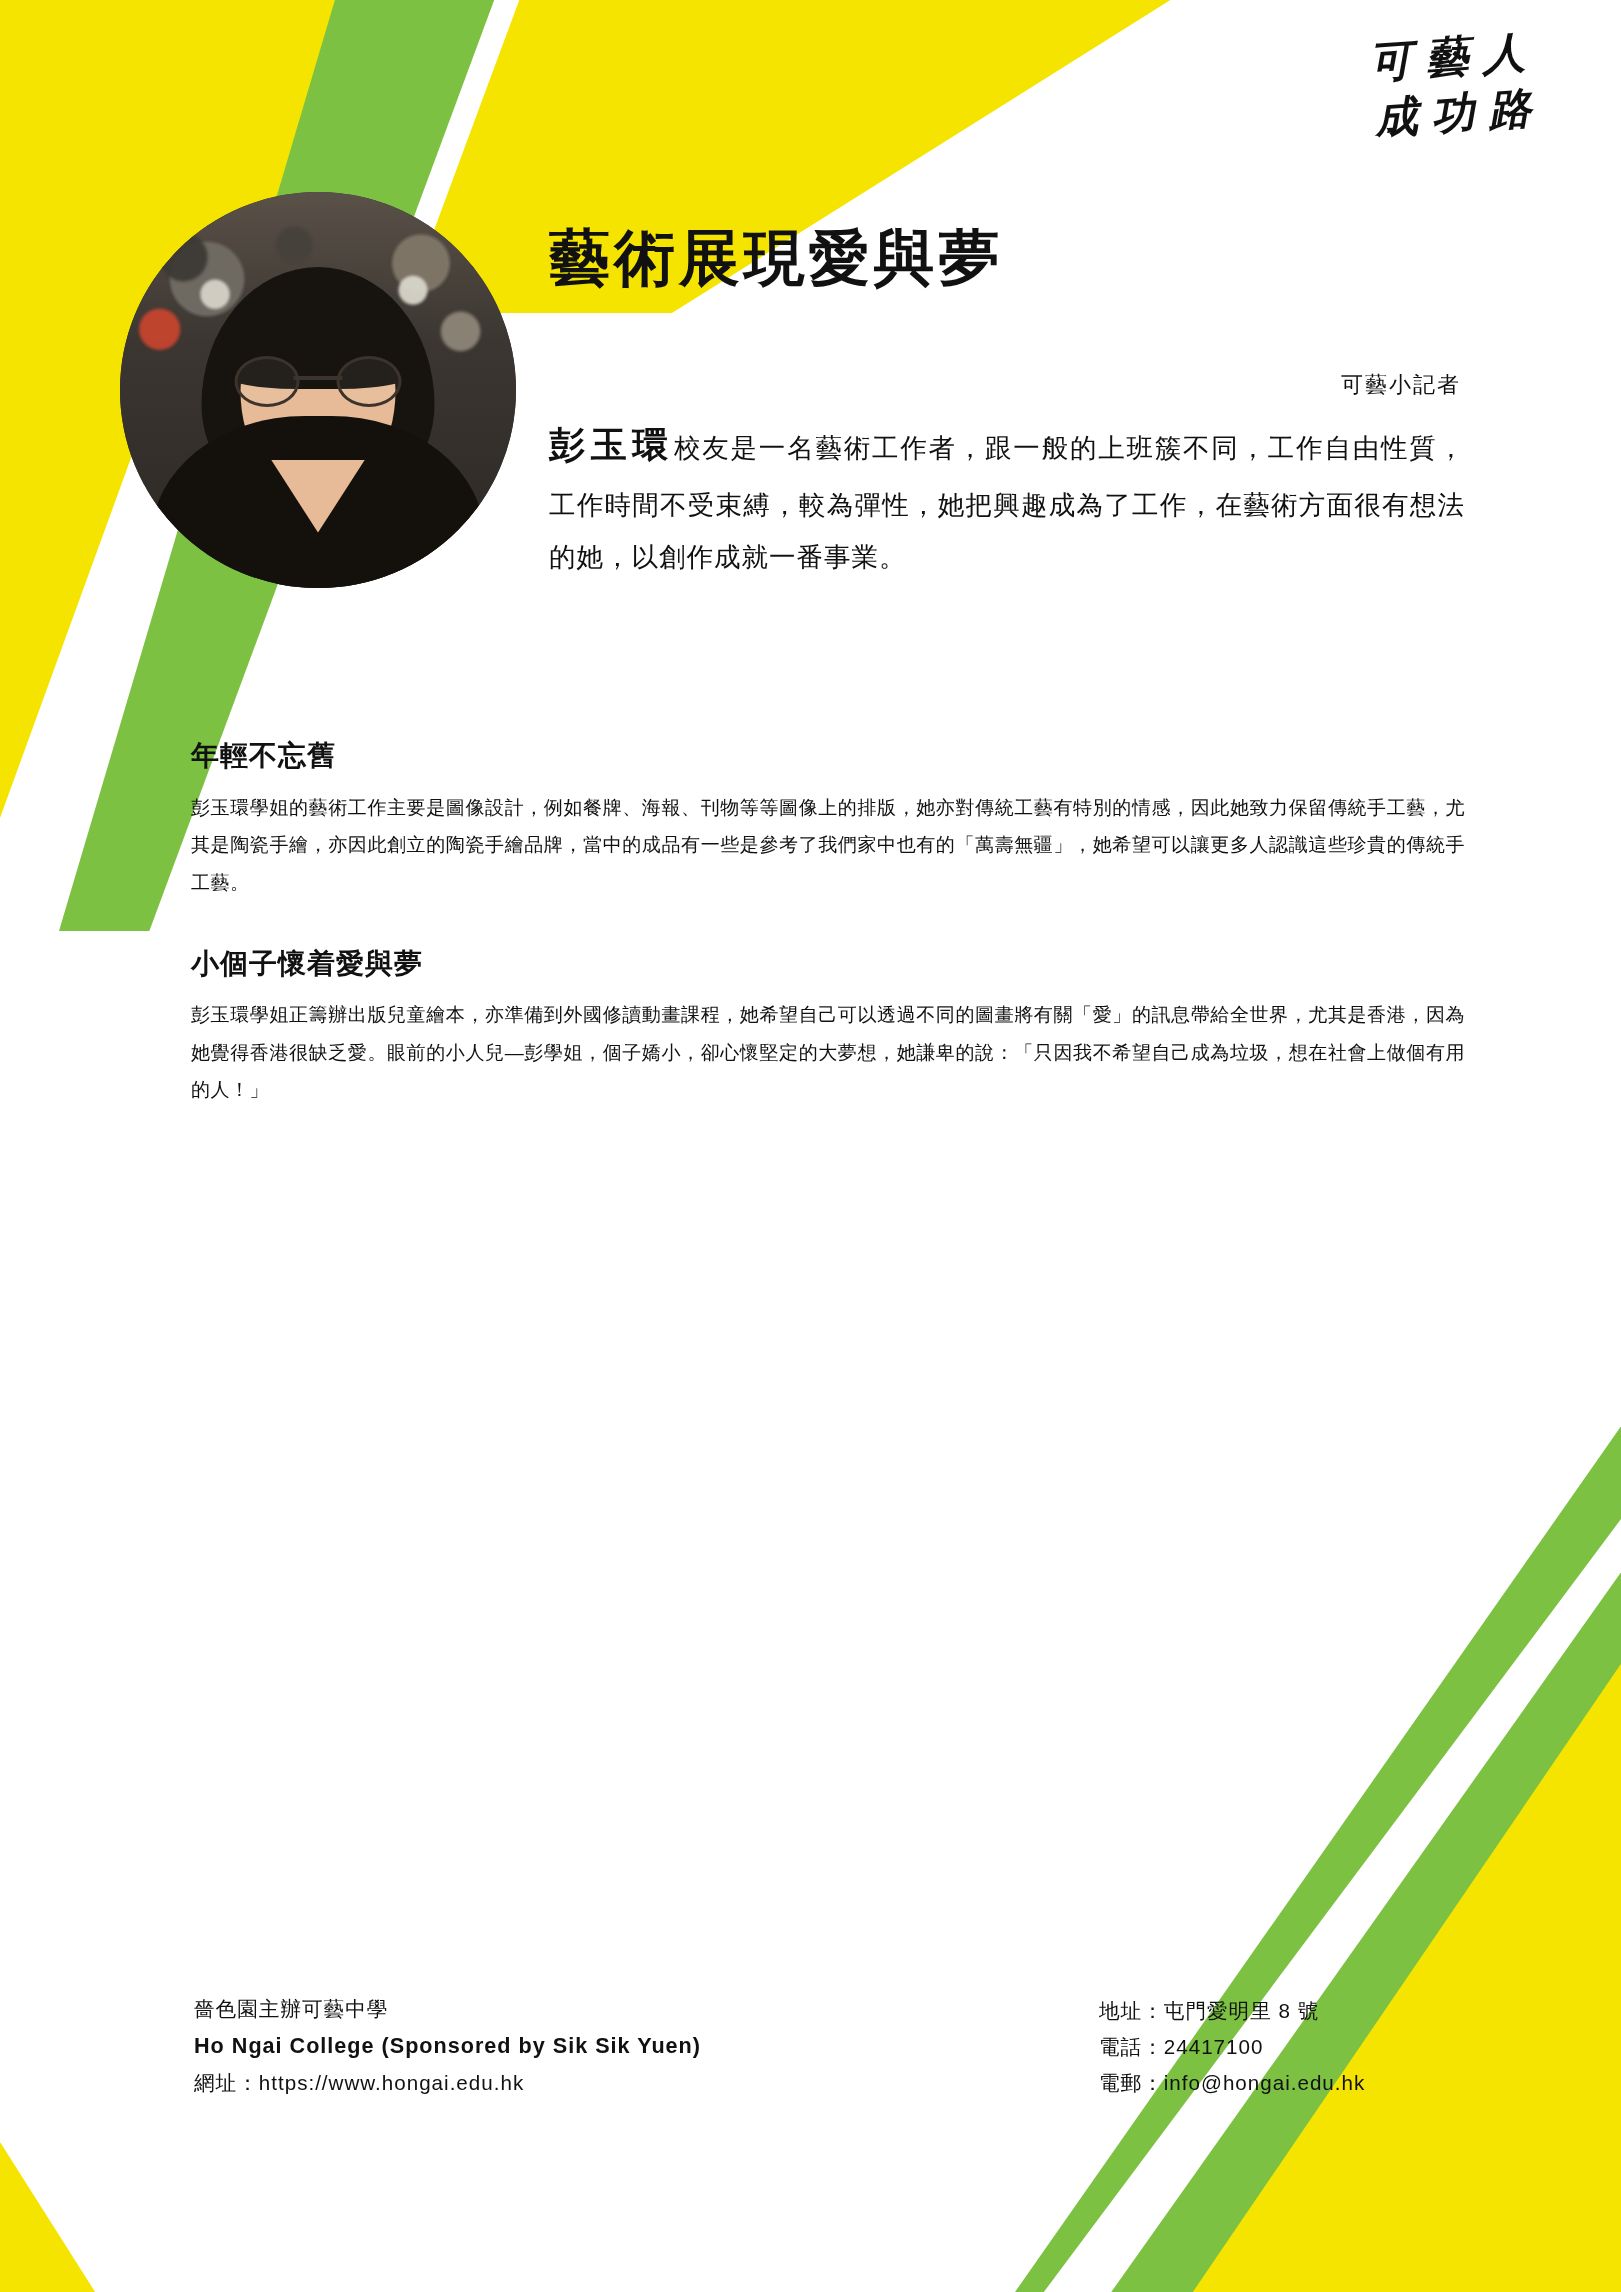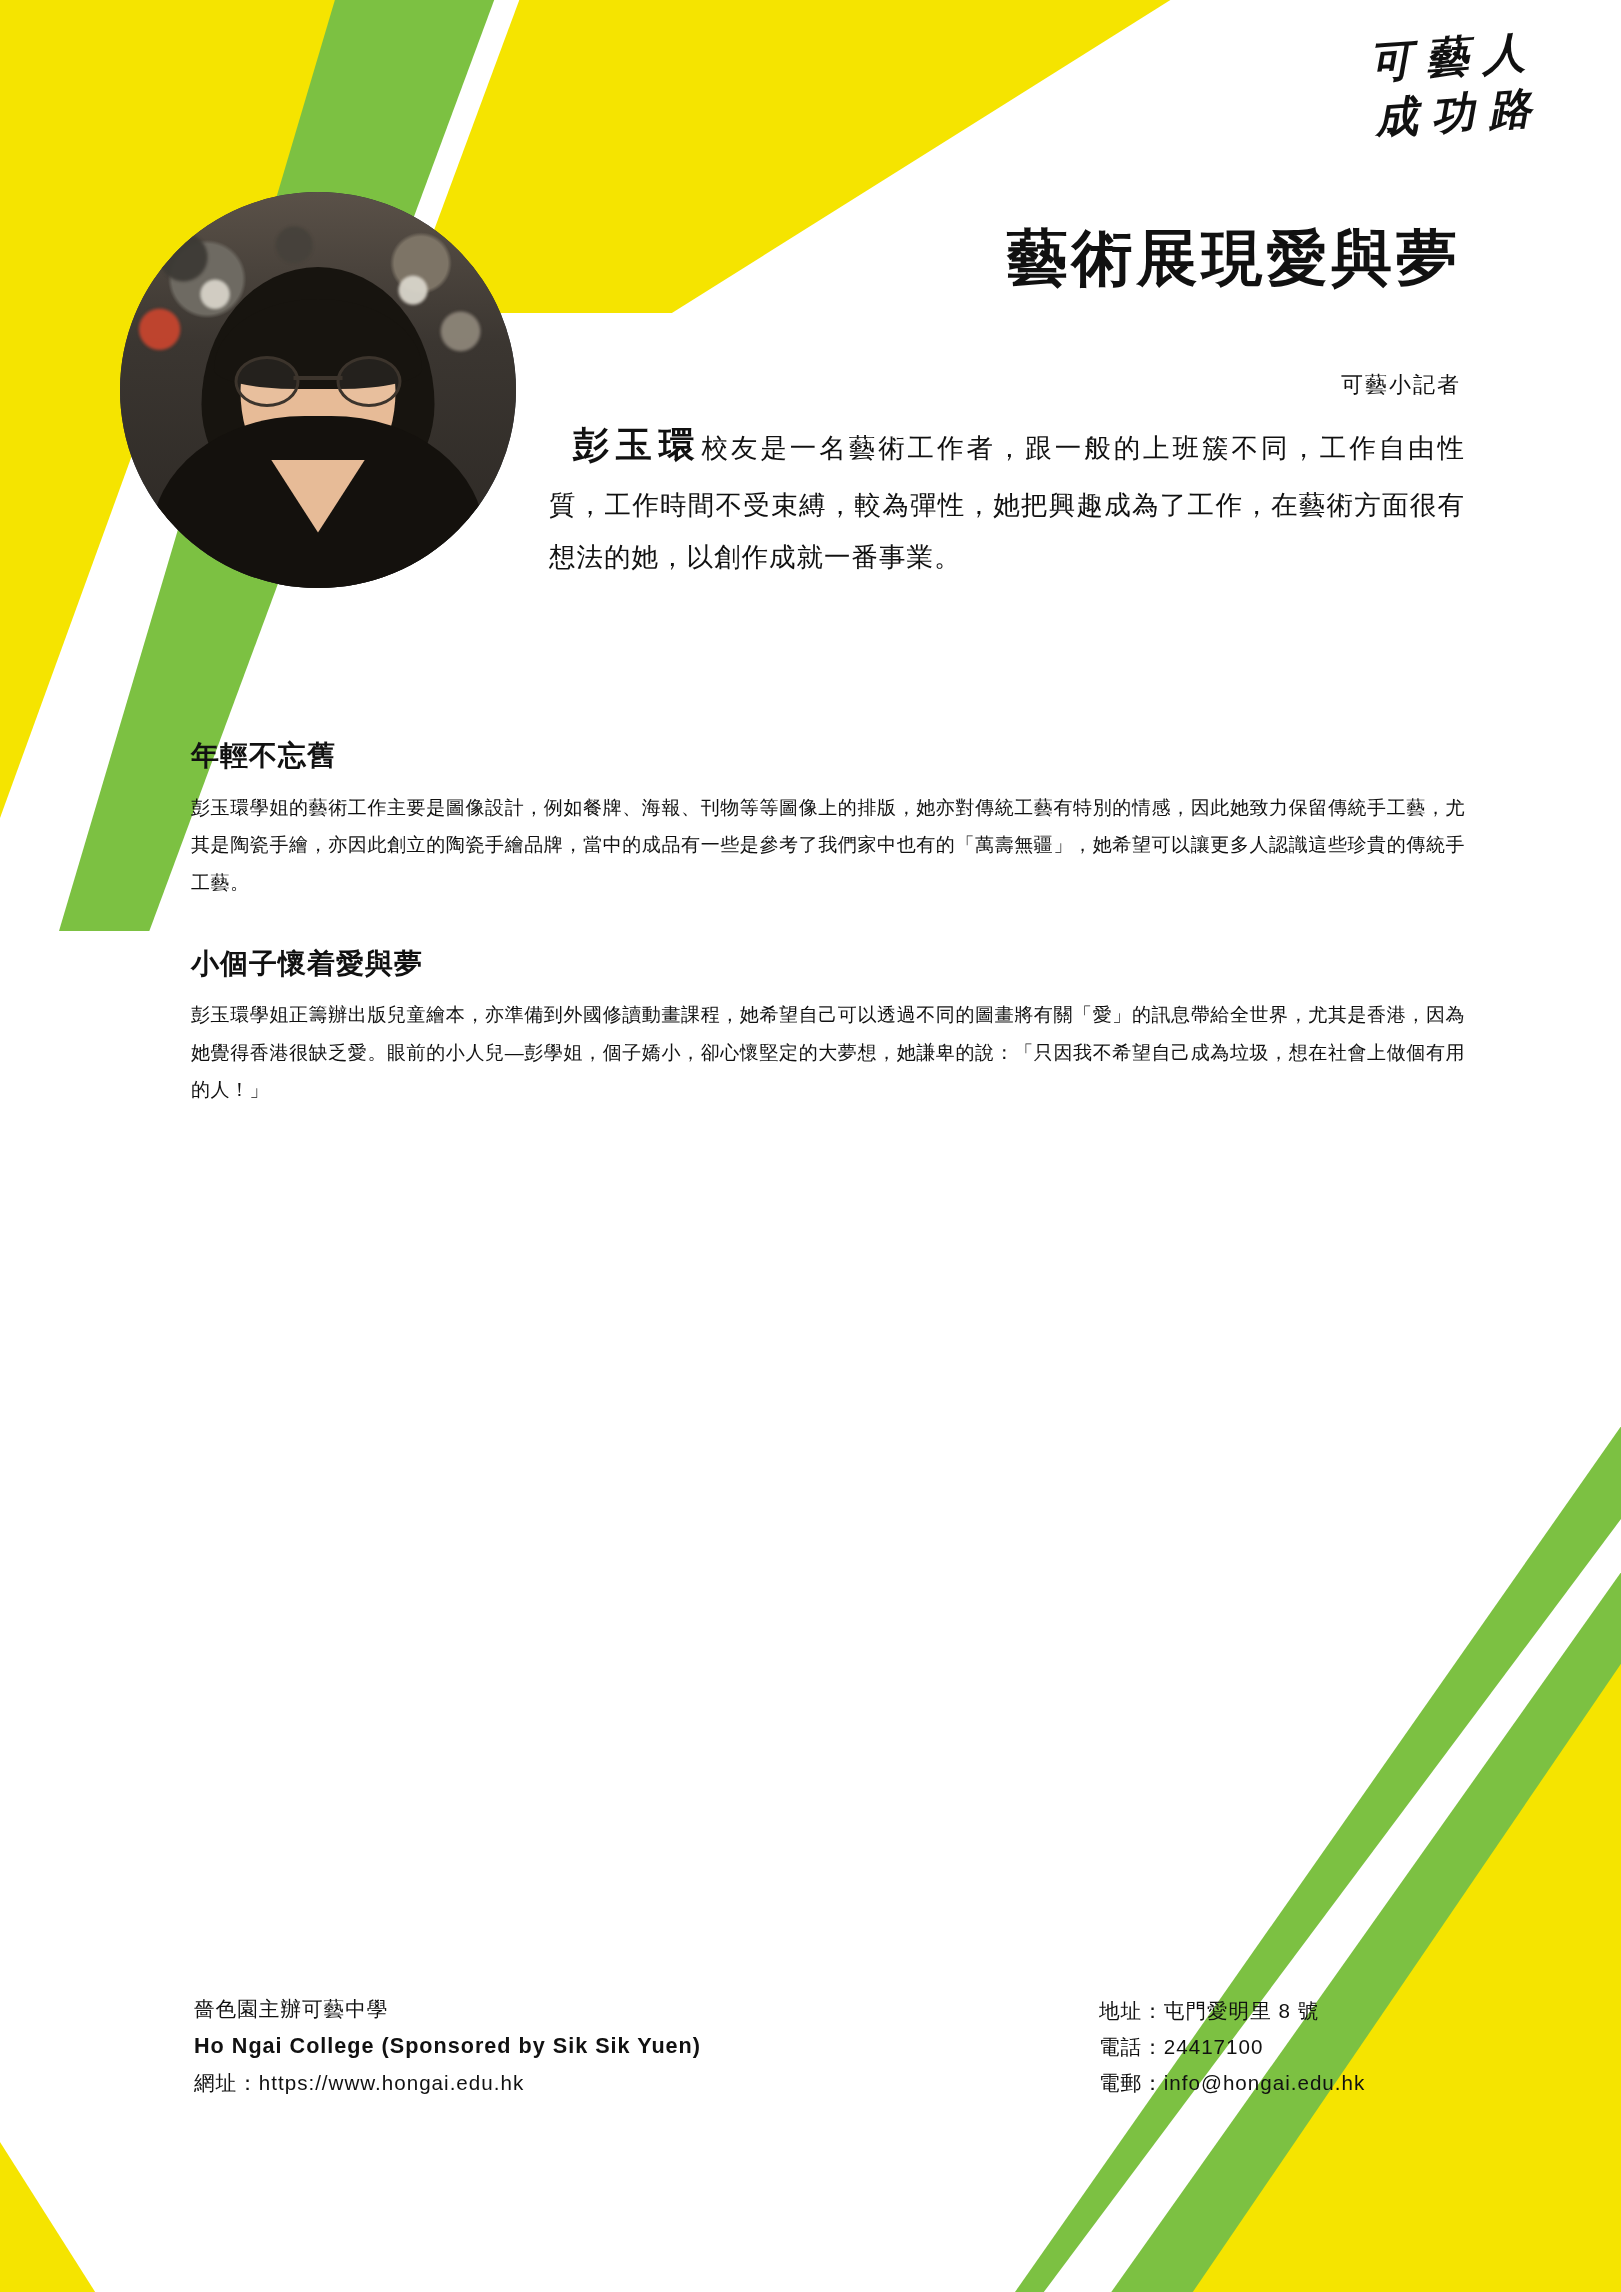--- a/index.html
+++ b/index.html
@@ -132,21 +132,21 @@
   
   .headline {
     position: absolute;
     top: 218px;
     left: 549px;
     width: 912px;
     font-family: "DejaVu Sans", sans-serif;
     font-size: 61px;
     font-weight: 700;
     letter-spacing: 3.9px;
-    text-align: right;
+    text-align: left;
     color: #111;
   }
   .byline {
     position: absolute;
     top: 370px;
     left: 549px;
     width: 912px;
     text-align: right;
     font-size: 22px;
     letter-spacing: 2px;
@@ -289,21 +289,20 @@
     font-size: 26.5px;
     line-height: 1.95;
     letter-spacing: 1px;
     text-align: justify;
     color: #111;
   }
   .lead .lead-name {
     font-size: 36px;
     font-weight: 700;
     letter-spacing: 4.9px;
-    margin-left: 24px;
   }
 
   
   .body-col {
     position: absolute;
     top: 737px;
     left: 191px;
     width: 1274px;
   }
   .section { margin-bottom: 43px; }

